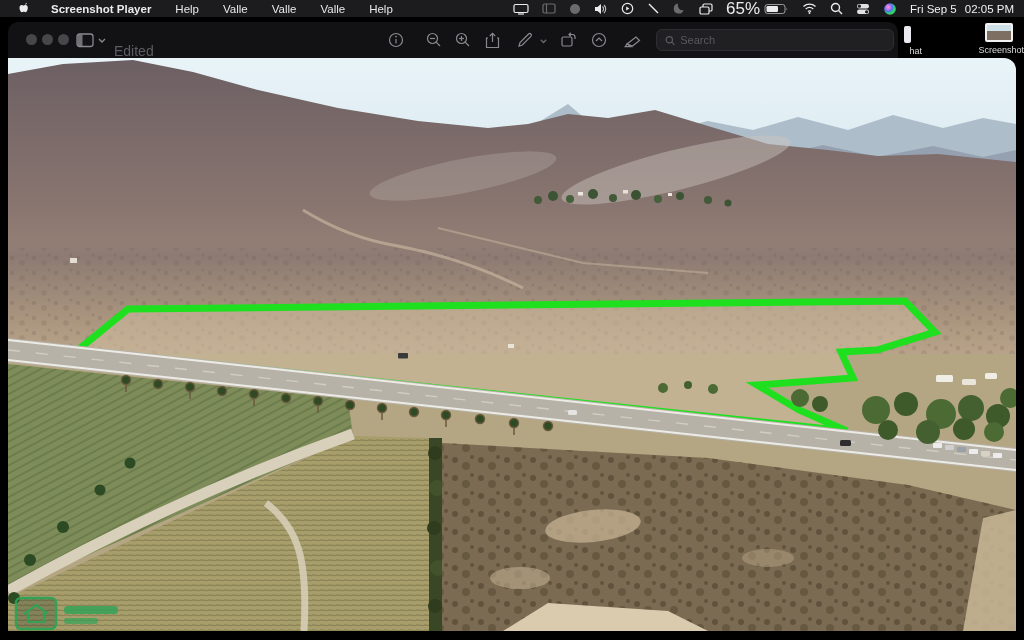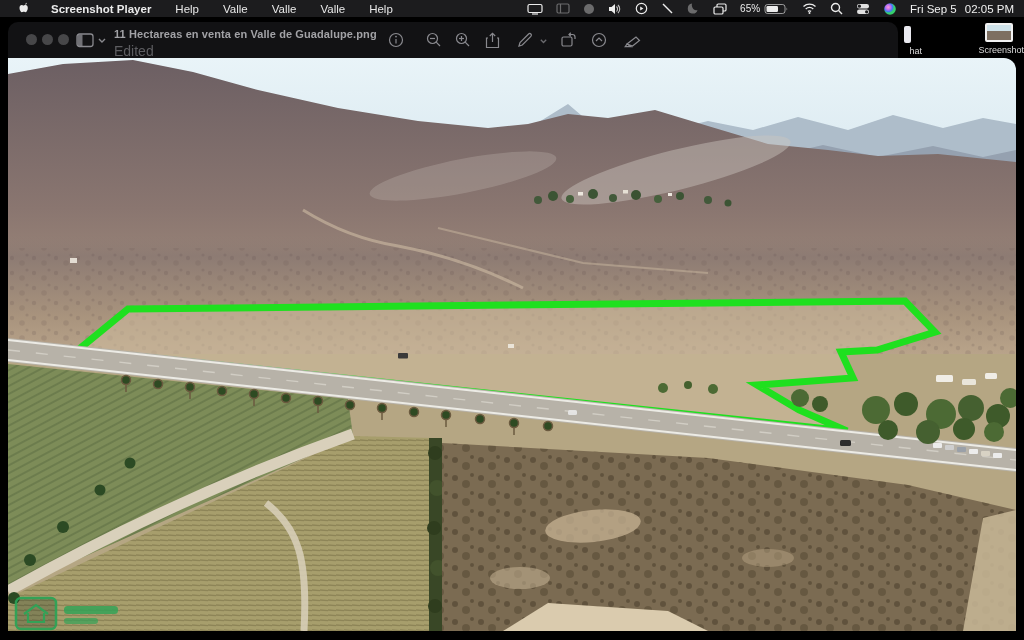--- a/index.html
+++ b/index.html
@@ -113,21 +113,21 @@
         <path d="M10.5 8.2A5 5 0 015.1 1.6a5 5 0 105.4 6.6z"></path>
       </svg>
     </span>
     <span class="sicon">
       <svg width="14" height="12" viewBox="0 0 14 12" fill="none" stroke="#ececec" stroke-width="1.2">
         <rect x="4" y="1" width="9" height="7" rx="1.3"></rect>
           <rect x="1" y="4" width="9" height="7" rx="1.3" fill="#1c1c1e"></rect>
       </svg>
     </span>
     <span class="sicon" style="gap:4px;">
-      <span style="font-size:10px;">65%</span>
+      <span style="font-size:17px;">65%</span>
       <svg width="25" height="12" viewBox="0 0 25 12">
         <rect x="1" y="1.5" width="20" height="9" rx="2.5" fill="none" stroke="#ececec" opacity=".6"></rect>
         <rect x="2.5" y="3" width="11.5" height="6" rx="1.2" fill="#ececec"></rect>
         <path d="M22.5 4.5v3a2 2 0 000-3z" fill="#ececec" opacity=".6"></path>
       </svg>
     </span>
     <span class="sicon">
       <svg width="15" height="11" viewBox="0 0 15 11" fill="none" stroke="#ececec" stroke-width="1.3">
         <path d="M1.5 3.5a9 9 0 0112 0M3.7 6a6 6 0 017.6 0M5.9 8.4a3 3 0 013.2 0"></path>
         <circle cx="7.5" cy="10" r="1" fill="#ececec" stroke="none"></circle>
@@ -177,21 +177,20 @@
       <rect x="1" y="1" width="16" height="12.5" rx="2.5"></rect>
       <rect x="1.5" y="1.5" width="5" height="11.5" fill="#89898e" stroke="none" opacity=".8"></rect>
     </svg>
   </span>
   <span class="tbicon" style="left:90px; top:16px;">
     <svg width="8" height="6" viewBox="0 0 8 6" fill="none" stroke="#89898e" stroke-width="1.4">
       <path d="M1 1l3 3 3-3"></path>
     </svg>
   </span>
 
-  <div class="wtitle">11 Hectareas en venta en Valle de Guadalupe.png</div>
   <div class="wsub">Edited</div>
 
   <span class="tbicon" style="left:380px;">
     <svg width="16" height="16" viewBox="0 0 16 16" fill="none" stroke="#89898e" stroke-width="1.2">
       <circle cx="8" cy="8" r="6.5"></circle>
         <line x1="8" y1="7" x2="8" y2="11.5"></line>
         <circle cx="8" cy="4.6" r=".9" fill="#89898e" stroke="none"></circle>
     </svg>
   </span>
   <span class="tbicon" style="left:418px;">
@@ -239,20 +238,27 @@
         <path d="M5 9l3-3 3 3"></path>
     </svg>
   </span>
   <span class="tbicon" style="left:616px;">
     <svg width="20" height="16" viewBox="0 0 20 16" fill="none" stroke="#89898e" stroke-width="1.2">
       <path d="M3 12l9-7 3.5 3.5-7 5.5z"></path>
         <path d="M3 12l-1.8 2.6H7z"></path>
     </svg>
   </span>
 
+  <div id="searchfield">
+    <svg width="11" height="11" viewBox="0 0 13 13" fill="none" stroke="#59595e" stroke-width="1.6">
+      <circle cx="5.5" cy="5.5" r="4"></circle>
+        <line x1="8.6" y1="8.6" x2="12" y2="12"></line>
+    </svg>
+    <input type="text" placeholder="Search" style="">
+  </div>
 </div>
 
 <div id="dicon1">
   <div class="sliver"></div>
   <div class="dicon-label">hat</div>
 </div>
 <div id="dicon2">
   <div class="thumb"></div>
   <div class="dicon-label">Screenshot</div>
 </div>

